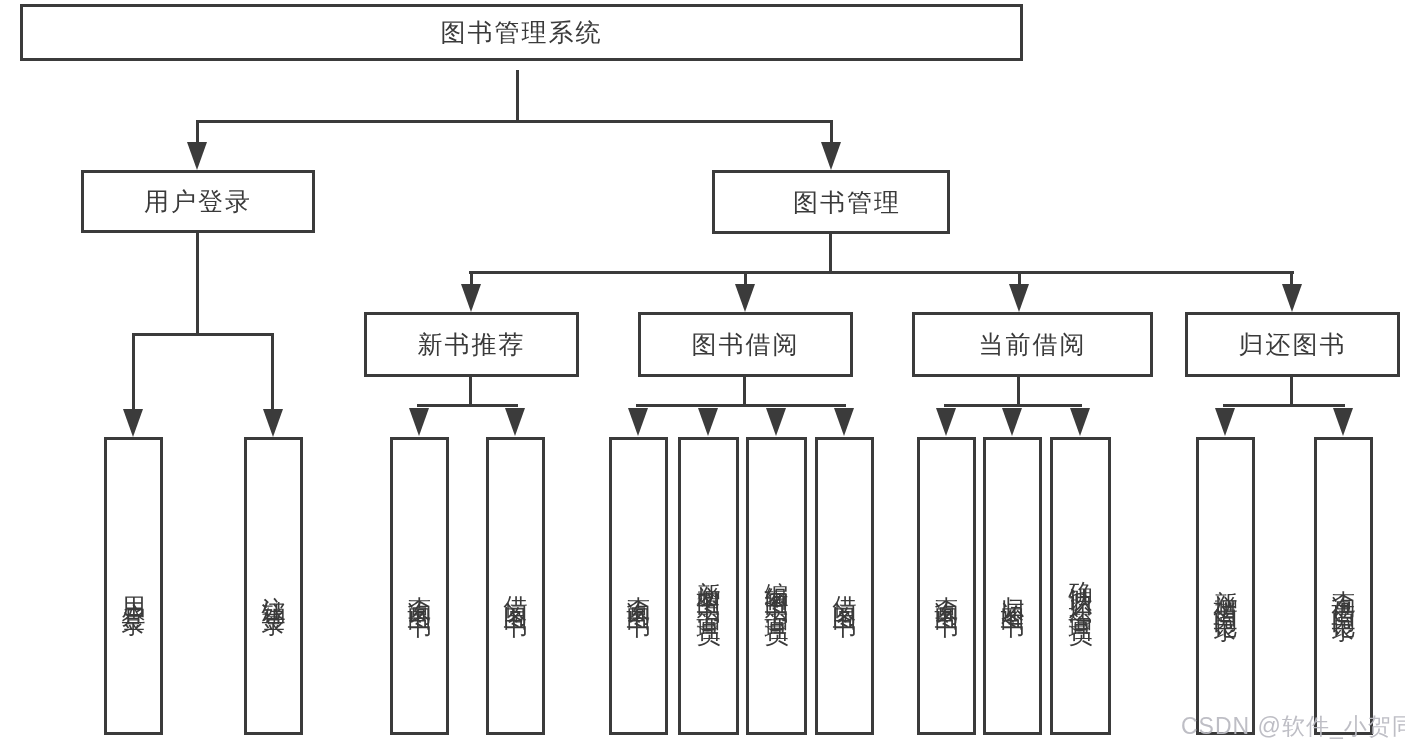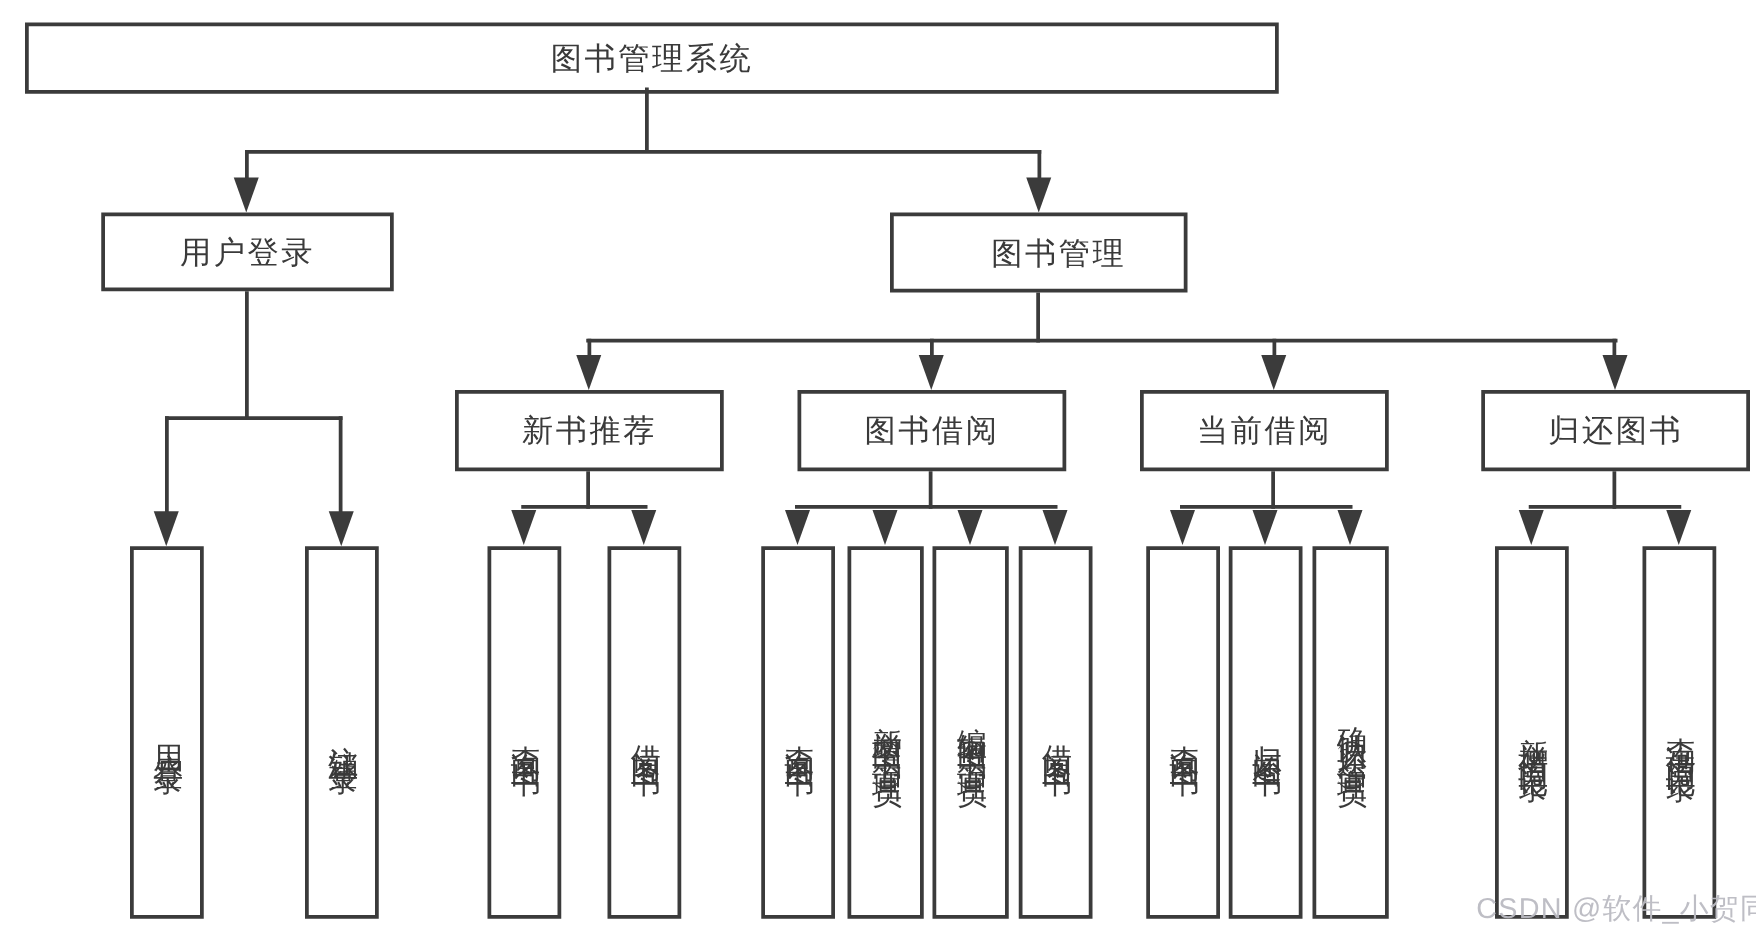--- a/index.html
+++ b/index.html
@@ -54,21 +54,21 @@
     letter-spacing: 1px;
     white-space: nowrap;
     z-index: 5;
   }
 </style>
 </head>
 <body>
 
 <div class="canvas">
 
-  <div class="node" style="left:20px; top:18px; width:1003px; height:57px;">图书管理系统</div>
+  <div class="node" style="left:20px; top:4px; width:1003px; height:57px;">图书管理系统</div>
 
   <div class="vline" style="left:516px; top:70px; height:52px;"></div>
   <div class="hline" style="left:196px; top:120px; width:637px;"></div>
   <div class="vline" style="left:196px; top:120px; height:26px;"></div>
   <div class="arrow" style="left:187px; top:142px;"></div>
   <div class="vline" style="left:830px; top:120px; height:26px;"></div>
   <div class="arrow" style="left:821px; top:142px;"></div>
 
   <div class="node" style="left:81px; top:170px; width:234px; height:63px;">用户登录</div>
   <div class="node" style="left:712px; top:170px; width:238px; height:64px;padding-left:32px;">图书管理</div>
@@ -86,21 +86,21 @@
   <div class="arrow" style="left:461px; top:284px;"></div>
   <div class="vline" style="left:744px; top:271px; height:15px;"></div>
   <div class="arrow" style="left:735px; top:284px;"></div>
   <div class="vline" style="left:1018px; top:271px; height:15px;"></div>
   <div class="arrow" style="left:1009px; top:284px;"></div>
   <div class="vline" style="left:1290px; top:271px; height:15px;"></div>
   <div class="arrow" style="left:1282px; top:284px;"></div>
 
   <div class="node" style="left:638px; top:312px; width:215px; height:65px;">图书借阅</div>
   <div class="node" style="left:364px; top:312px; width:215px; height:65px;">新书推荐</div>
-  <div class="node" style="left:912px; top:312px; width:199px; height:65px;">当前借阅</div>
+  <div class="node" style="left:912px; top:312px; width:241px; height:65px;">当前借阅</div>
   <div class="node" style="left:1185px; top:312px; width:215px; height:65px;">归还图书</div>
 
   <div class="vline" style="left:469px; top:377px; height:30px;"></div>
   <div class="hline" style="left:417px; top:404px; width:101px;"></div>
   <div class="arrow" style="left:409px; top:408px;"></div>
   <div class="arrow" style="left:505px; top:408px;"></div>
 
   <div class="vline" style="left:743px; top:377px; height:30px;"></div>
   <div class="hline" style="left:636px; top:404px; width:210px;"></div>
   <div class="arrow" style="left:628px; top:408px;"></div>

